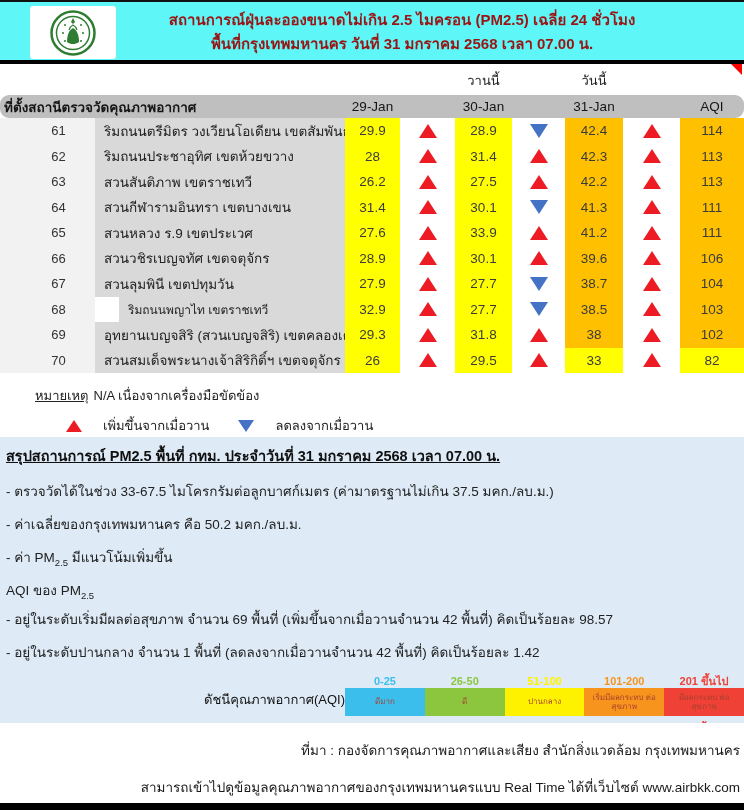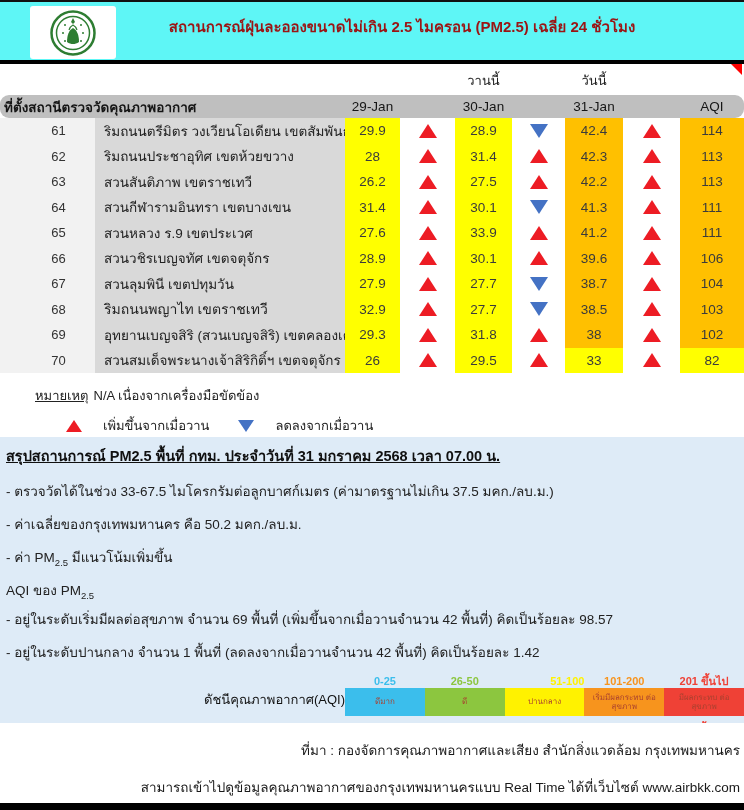--- a/index.html
+++ b/index.html
@@ -43,21 +43,21 @@
     position:absolute; left:0; top:95px; width:744px; height:23px;
     background:#BFBFBF; align-items:center; font-size:13.5px; color:#151515;
   }
   .thead .hname { grid-column:1 / 3; font-weight:bold; padding-left:4px; }
   .thead .hc { text-align:center; }
   .tbody { position:absolute; left:0; top:118px; width:744px; }
   .trow { height:25.5px; }
   .trow .c { display:flex; align-items:center; }
   .c.num { background:#F2F2F2; justify-content:center; padding-left:22px; font-size:13px; color:#333; }
   .c.name { background:#D9D9D9; padding-left:9px; font-size:13.5px; color:#222; overflow:hidden; white-space:nowrap; }
-  .c.name.sm { font-size:14px; }
+  .c.name.sm { font-size:12px;margin-left:24px; }
   .c.val { justify-content:center; font-size:13.5px; color:#3b3b3b; }
   .cell-y { background:#FFFF00; }
   .cell-o { background:#FFC000; }
   .c.arr { justify-content:center; background:#fff; }
   .tri { display:inline-block; width:0; height:0; }
   .tri-up   { border-left:9px solid transparent; border-right:9px solid transparent; border-bottom:14px solid #ED1C24; }
   .tri-down { border-left:9px solid transparent; border-right:9px solid transparent; border-top:14px solid #4472C4; }
 
   
   .notes { position:absolute; left:0; top:373px; width:676px; height:64px; background:#fff; font-size:13px; color:#222; }
@@ -112,20 +112,21 @@
         <circle cx="13" cy="23" r="1" fill="#2E7D32"></circle>
           <circle cx="33" cy="23" r="1" fill="#2E7D32"></circle>
         <circle cx="15" cy="15" r="1" fill="#2E7D32"></circle>
           <circle cx="31" cy="15" r="1" fill="#2E7D32"></circle>
         <circle cx="15" cy="31" r="1" fill="#2E7D32"></circle>
           <circle cx="31" cy="31" r="1" fill="#2E7D32"></circle>
       </svg>
     </div>
     <div class="titles">
       <div class="t1">สถานการณ์ฝุ่นละอองขนาดไม่เกิน 2.5 ไมครอน (PM2.5) เฉลี่ย 24 ชั่วโมง</div>
+      <div class="t2">พื้นที่กรุงเทพมหานคร วันที่ 31 มกราคม 2568 เวลา 07.00 น.</div>
     </div>
   </div>
   <div class="blackline"></div>
 
   <div class="subhead">
     <span class="dl dl1">วานนี้</span>
     <span class="dl dl2">วันนี้</span>
     <span class="corner"></span>
   </div>
 
@@ -345,21 +346,21 @@
     <div class="bullet">- อยู่ในระดับเริ่มมีผลต่อสุขภาพ จำนวน 69 พื้นที่ (เพิ่มขึ้นจากเมื่อวานจำนวน 42 พื้นที่) คิดเป็นร้อยละ  98.57</div>
     <div class="bullet">- อยู่ในระดับปานกลาง จำนวน 1 พื้นที่ (ลดลงจากเมื่อวานจำนวน 42 พื้นที่) คิดเป็นร้อยละ  1.42</div>
 
     <div class="legend">
       <div class="leg-row">
         <div class="leg-label">ดัชนีคุณภาพอากาศ(AQI)</div>
         <div class="leg-scale">
           <div class="leg-ranges">
             <span style="color: rgb(59, 190, 236);">0-25</span>
             <span style="color: rgb(140, 198, 63);">26-50</span>
-            <span style="color: rgb(255, 242, 0); text-align: right;">51-100</span>
+            <span style="color: rgb(255, 242, 0);">51-100</span>
             <span style="color: rgb(247, 148, 29);">101-200</span>
             <span style="color: rgb(239, 65, 54);">201 ขึ้นไป</span>
           </div>
           <div class="leg-bars">
             <div class="seg" style="background-color: rgb(59, 190, 236);">ดีมาก</div>
             <div class="seg" style="background-color: rgb(140, 198, 63);">ดี</div>
             <div class="seg" style="background-color: rgb(255, 242, 0);">ปานกลาง</div>
             <div class="seg" style="background-color: rgb(247, 148, 29);">เริ่มมีผลกระทบ ต่อสุขภาพ</div>
             <div class="seg" style="background-color: rgb(239, 65, 54);">มีผลกระทบ ต่อสุขภาพ</div>
           </div>

